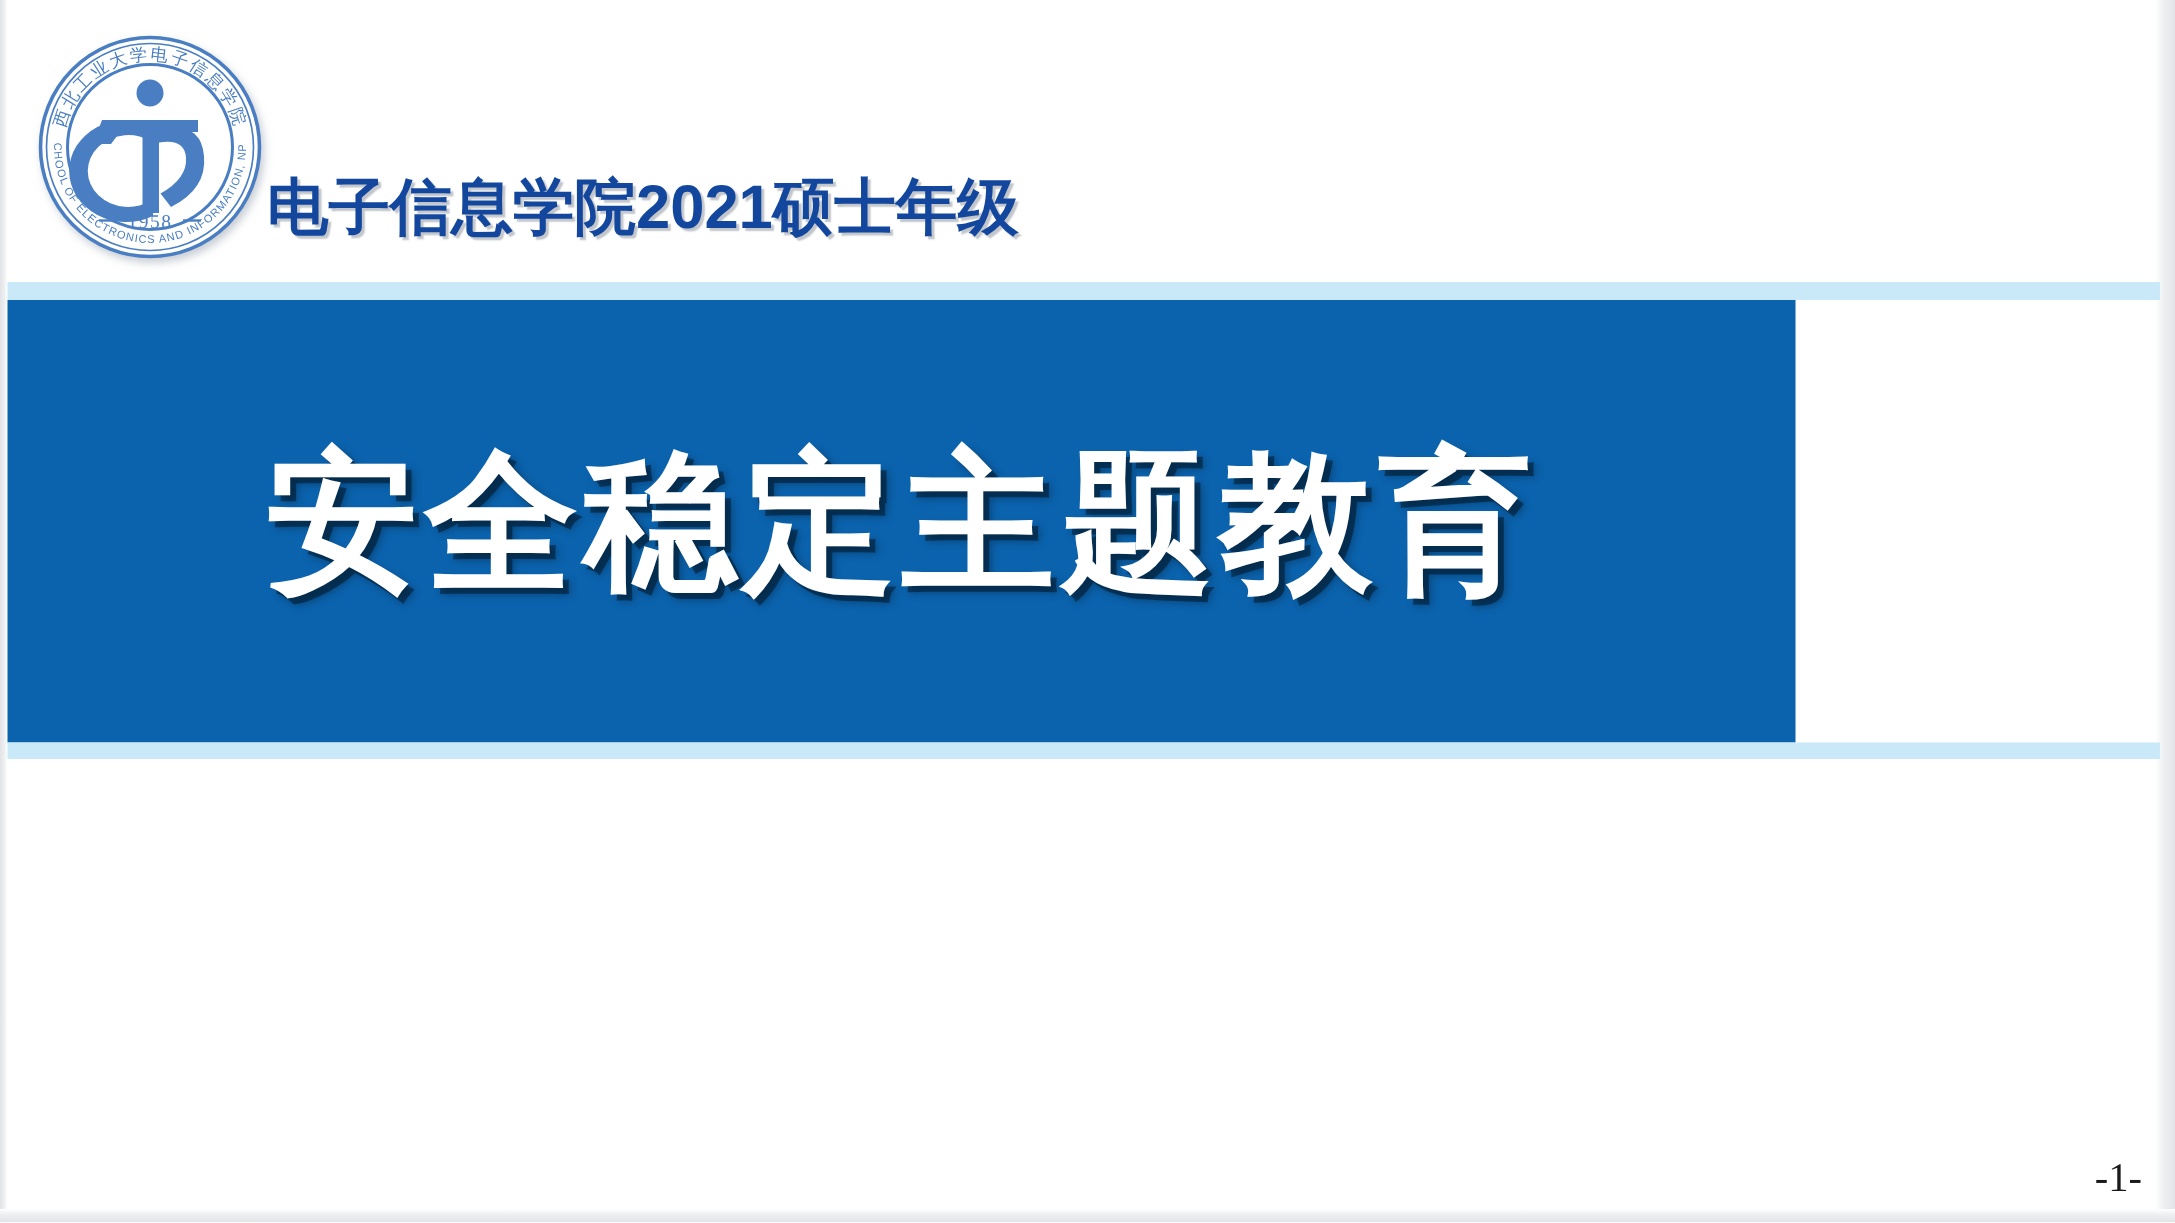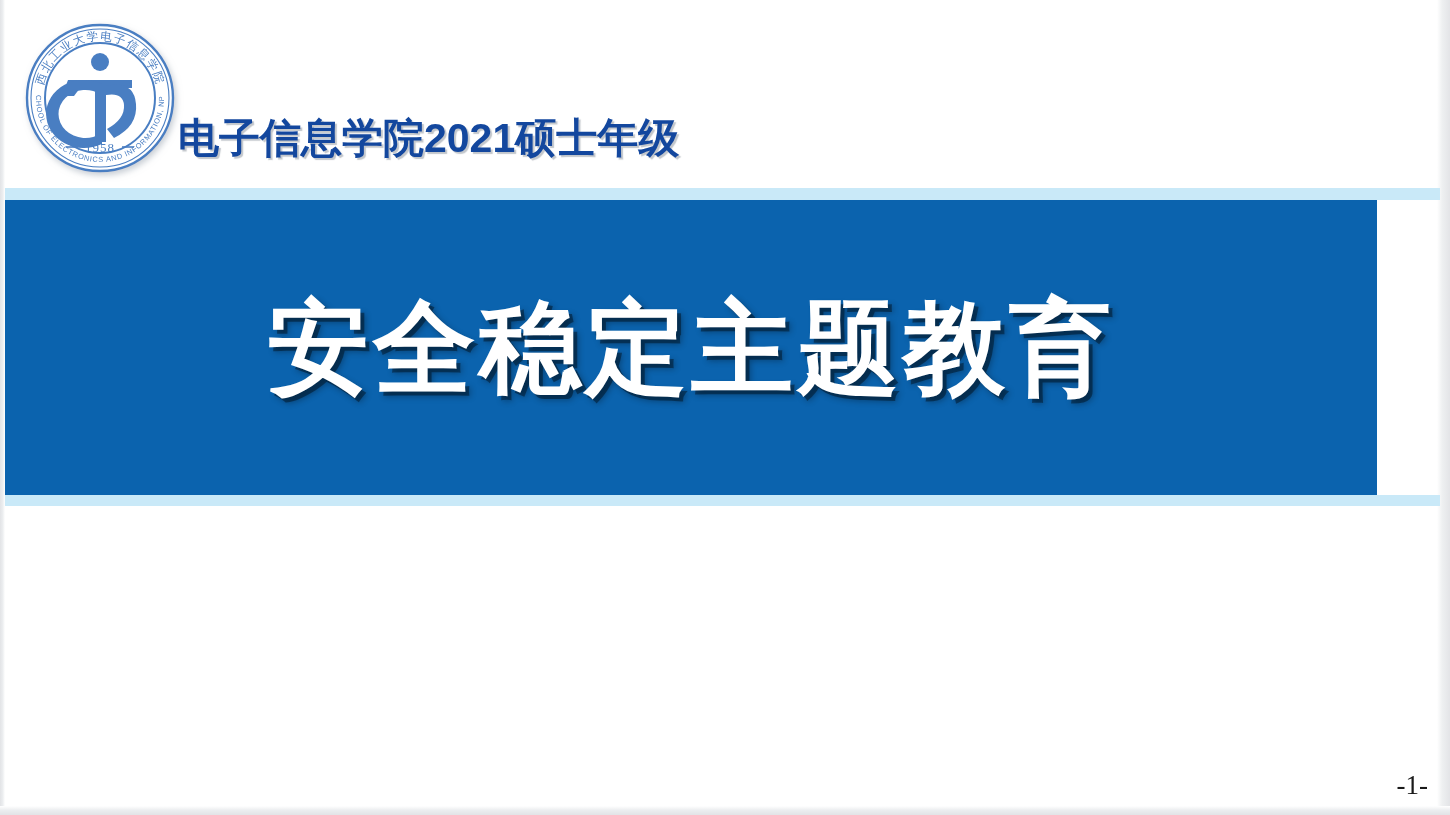--- a/index.html
+++ b/index.html
@@ -82,21 +82,21 @@
     background: #C9E9F8;
   }
   .strip-top    { top: 188px;  height: 12px; }
   .strip-bottom { top: 495px;  height: 11px; }
 
   
   .banner {
     position: absolute;
     left: 5px;
     top: 200px;
-    width: 1372px;
+    width: 1192px;
     height: 295px;
     background: #0B63AE;
     display: flex;
     align-items: center;
     justify-content: center;
   }
   .banner-title {
     font-family: "Liberation Sans", sans-serif;
     font-size: 102px;
     font-weight: bold;

